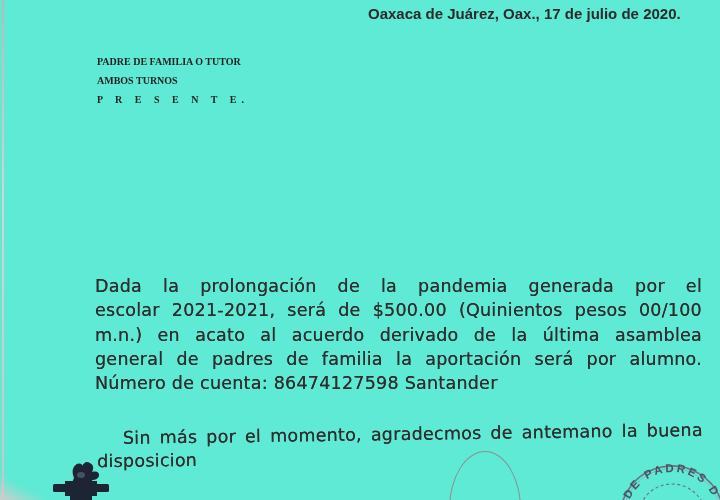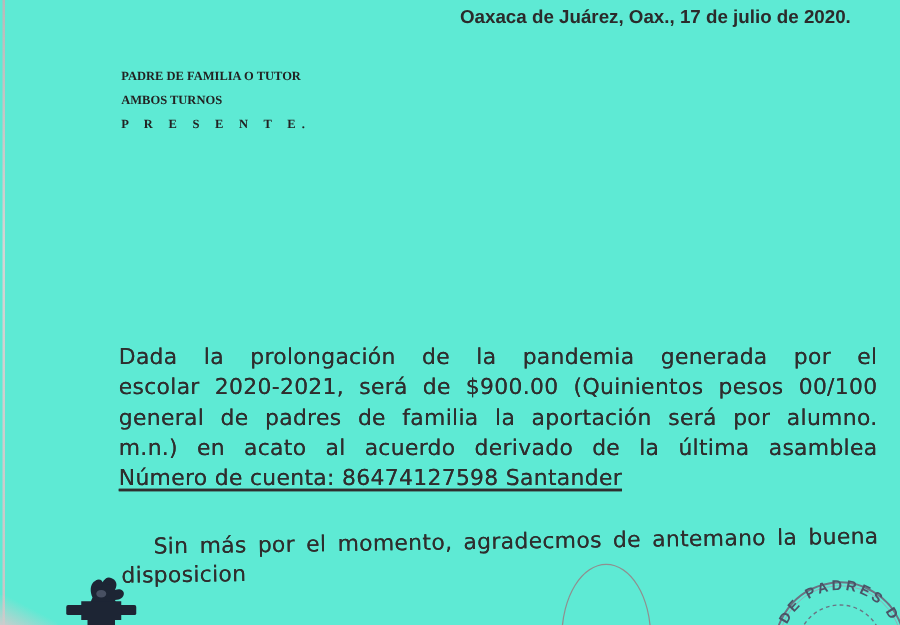--- a/index.html
+++ b/index.html
@@ -37,21 +37,20 @@
     text-shadow: 0 0 0.4px #3a3a3a;
   }
   .intro   { position: absolute; left: 95px; top: 166px; width: 607px; line-height: 24px; }
   .mainpara{ position: absolute; left: 95px; top: 238px; width: 607px; line-height: 24.3px; margin-top: 36px; }
   .closing { position: absolute; left: 97px; top: 423px; width: 606px; line-height: 23px;
              transform: rotate(-0.8deg); }
   .just  { text-align: justify; text-align-last: justify; }
   .plain { text-align: left; }
   .indent { text-indent: 26px; }
   .account {
-    text-decoration: underline;
     text-decoration-thickness: 1.6px;
     text-underline-offset: 3px;
     display: inline-block;
   }
   .crest-left { position: absolute; left: 46px; top: 458px; }
   .oval-stamp {
     position: absolute; left: 449px; top: 451px; width: 70px; height: 115px;
     border: 1.5px solid #8f8f8f; border-radius: 50%;
     background: transparent;
   }
@@ -68,23 +67,23 @@
 
   <div class="recipient">
     <div>PADRE DE FAMILIA O TUTOR</div>
     <div>AMBOS TURNOS</div>
     <div class="presente">P R E S E N T E.</div>
   </div>
 
 
   <div class="mainpara bodytext">
     <div class="just">Dada la prolongación de la pandemia generada por el</div>
-    <div class="just">escolar 2020-2021, será de $900.00 (Quinientos pesos 00/100</div>
+    <div class="just">escolar 2021-2021, será de $500.00 (Quinientos pesos 00/100</div>
+    <div class="just">m.n.) en acato al acuerdo derivado de la última asamblea</div>
     <div class="just">general de padres de familia la aportación será por alumno.</div>
-    <div class="just">m.n.) en acato al acuerdo derivado de la última asamblea</div>
     <div class="plain"><span class="account">Número de cuenta: 86474127598 Santander</span></div>
   </div>
 
   <div class="closing bodytext">
     <div class="just indent">Sin más por el momento, agradecmos de antemano la buena</div>
     <div class="plain">disposicion</div>
   </div>
 
   <svg class="crest-left" width="70" height="46" viewBox="0 0 70 46">
     <path d="M28 20 C23 8 33 3 36 8 C39 1 51 5 46 14 C55 11 56 22 46 22 L48 27 L25 27 Z" fill="#1d2534"></path>

